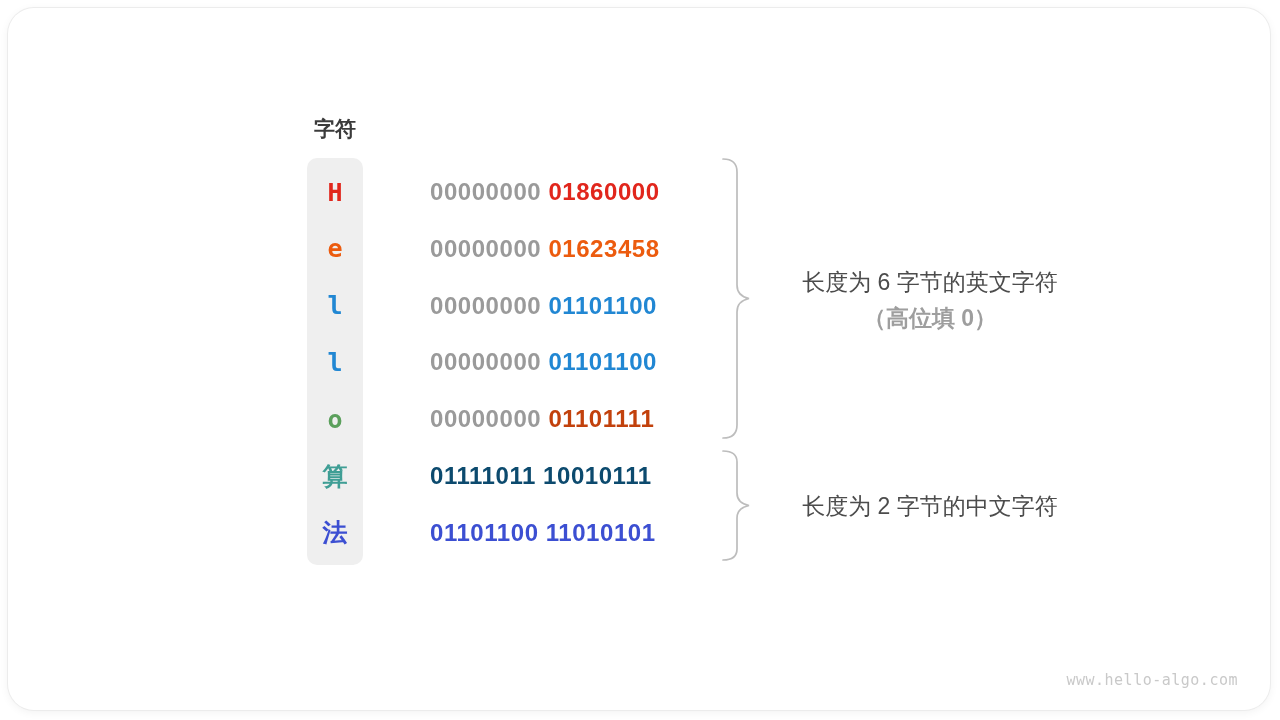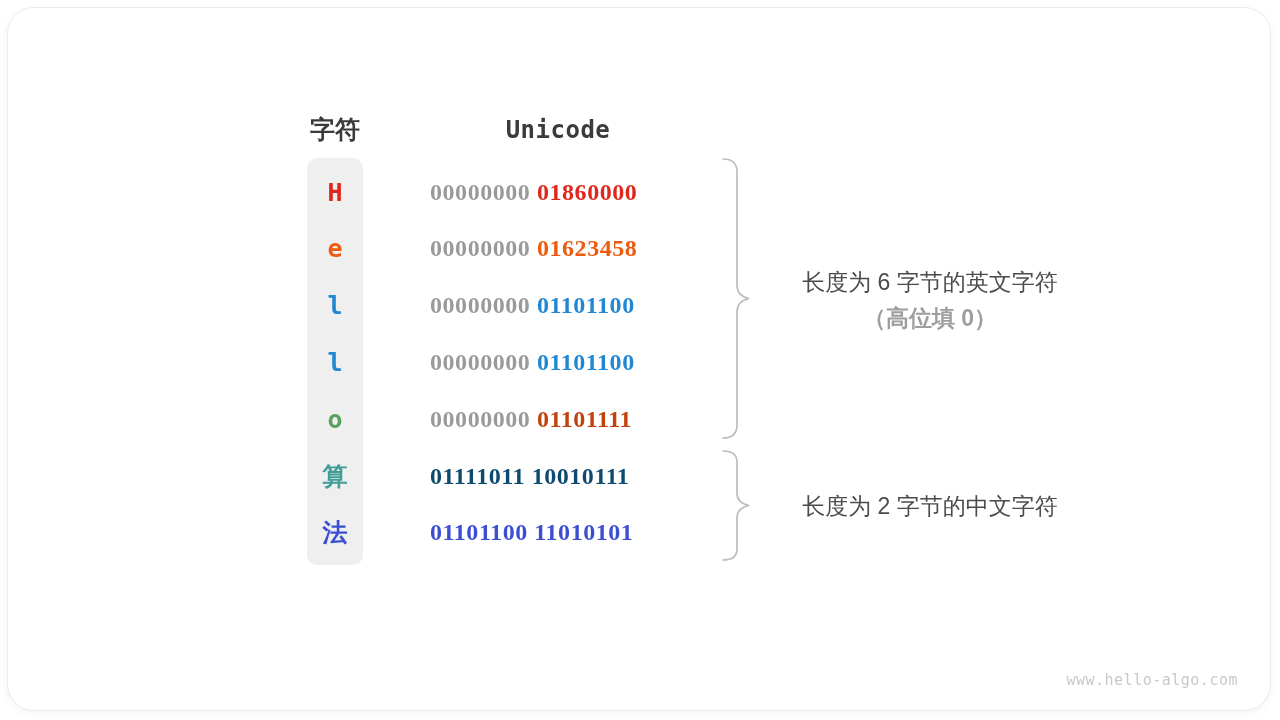--- a/index.html
+++ b/index.html
@@ -25,21 +25,21 @@
     background: #ffffff;
     border-radius: 26px;
     box-shadow: 0 0 0 1px #ececec, 0 2px 10px rgba(0,0,0,0.06);
   }
   .header-char {
     position: absolute;
     left: 307px;
     top: 114px;
     width: 56px;
     text-align: center;
-    font-size: 25px;
+    font-size: 21px;
     font-weight: bold;
     color: var(--header-text, #3b3b3b);
     line-height: 30px;
   }
   .header-unicode {
     position: absolute;
     left: 430px;
     top: 115px;
     width: 256px;
     text-align: center;
@@ -79,21 +79,21 @@
     font-size: 25px;
   }
   .cell-bits {
     position: absolute;
     left: 430px;
     top: 0;
     height: 57px;
     display: flex;
     align-items: center;
     white-space: pre;
-    font-family: Liberation Serif, serif;
+    font-family: Liberation Sans, sans-serif;
     font-weight: bold;
     font-size: 24px;
     letter-spacing: 0.55px;
   }
   .pad { color: var(--pad-gray, #9a9a9a); }
   .braces {
     position: absolute;
     left: 0;
     top: 0;
     width: 1280px;
@@ -141,21 +141,20 @@
   }
 </style>
 </head>
 <body>
 
 <div class="stage">
   <div class="card"></div>
 
   <div class="header-char">字符</div>
 
-  <div class="header-unicode">Unicode</div>
 
   <div class="char-col-bg"></div>
 
   <div id="rows">
       <div class="row" style="top: 163.5px;">
         <div class="cell-char" style="color: rgb(225, 38, 28);">H</div>
         <div class="cell-bits"><span class="pad">00000000 </span><span style="color: rgb(225, 38, 28);">01860000</span></div>
       </div>
       <div class="row" style="top: 220.33px;">
         <div class="cell-char" style="color: rgb(236, 91, 14);">e</div>

